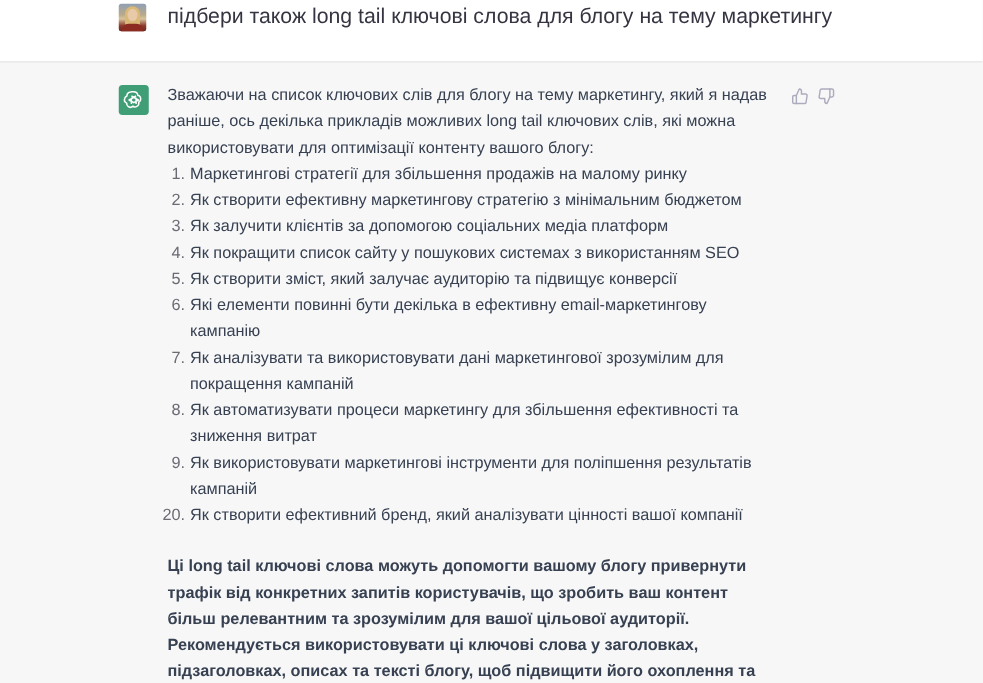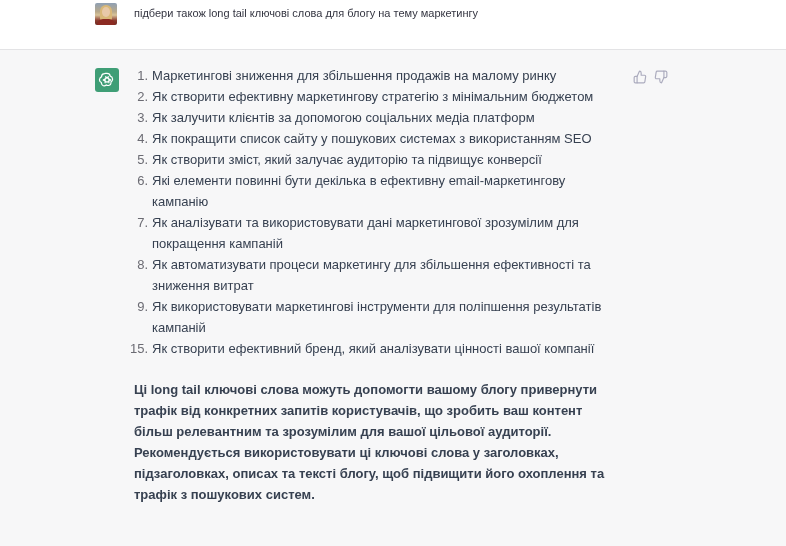--- a/index.html
+++ b/index.html
@@ -44,21 +44,21 @@
     .avatar .shirt {
       position: absolute;
       left: 2px; top: 16px;
       width: 18px; height: 8px;
       border-radius: 6px 6px 0 0;
       background: #8c2b22;
     }
     .user-text {
       position: absolute;
       left: 134px; top: 5px;
-      font-size: 11px;
+      font-size: 17px;
       line-height: 16px;
       color: #343541;
     }
     .assistant-row {
       position: absolute;
       left: 0; top: 51px;
       width: 786px;
       height: 495px;
       background: #f7f7f8;
     }
@@ -127,24 +127,25 @@
 
 <div class="assistant-row">
   <div class="logo">
     <svg width="18" height="18" viewBox="0 0 24 24" fill="none" stroke="#ffffff" stroke-width="1.6" stroke-linejoin="round">
       <path d="M12 3.2c2.2 0 4 1.6 4.3 3.7 2 .6 3.4 2.6 3 4.8-.3 1.2-1 2.2-2 2.7.4 2.1-.8 4.2-2.9 4.8-1.2.3-2.4.1-3.3-.6-1.6 1.4-4 1.4-5.5-.2-.8-.9-1.2-2-1.1-3.1-2-.9-2.9-3.2-2.1-5.2.4-1.1 1.3-1.9 2.3-2.3 0-2.2 1.8-4.1 4-4.3.5-.2.9-.3 1.3-.3z"></path>
       <path d="M9.5 7.5l5 2.9v5.8M14.5 7.5L9.5 10.4v5.8M7 12l5-2.9 5 2.9-5 2.9z"></path>
     </svg>
   </div>
 
   <div class="content">
+    <p class="intro">Зважаючи на список ключових слів для блогу на тему маркетингу, який я надав раніше, ось декілька прикладів можливих long tail ключових слів, які можна використовувати для оптимізації контенту вашого блогу:</p>
     <ol class="kw-list">
       <li>
           <span class="num">1.</span>
-          <span class="txt">Маркетингові зниження для збільшення продажів на малому ринку</span>
+          <span class="txt">Маркетингові стратегії для збільшення продажів на малому ринку</span>
         </li>
       <li>
           <span class="num">2.</span>
           <span class="txt">Як створити ефективну маркетингову стратегію з мінімальним бюджетом</span>
         </li>
       <li>
           <span class="num">3.</span>
           <span class="txt">Як залучити клієнтів за допомогою соціальних медіа платформ</span>
         </li>
       <li>
@@ -165,21 +166,21 @@
         </li>
       <li>
           <span class="num">8.</span>
           <span class="txt">Як автоматизувати процеси маркетингу для збільшення ефективності та зниження витрат</span>
         </li>
       <li>
           <span class="num">9.</span>
           <span class="txt">Як використовувати маркетингові інструменти для поліпшення результатів кампаній</span>
         </li>
       <li>
-          <span class="num">15.</span>
+          <span class="num">20.</span>
           <span class="txt">Як створити ефективний бренд, який аналізувати цінності вашої компанії</span>
         </li>
     </ol>
     <p class="outro">Ці long tail ключові слова можуть допомогти вашому блогу привернути трафік від конкретних запитів користувачів, що зробить ваш контент більш релевантним та зрозумілим для вашої цільової аудиторії. Рекомендується використовувати ці ключові слова у заголовках, підзаголовках, описах та тексті блогу, щоб підвищити його охоплення та трафік з пошукових систем.</p>
   </div>
 
   <div class="feedback thumb-up">
     <svg width="14" height="14" viewBox="0 0 24 24" fill="none" stroke="#acacbe" stroke-width="2" stroke-linecap="round" stroke-linejoin="round">
       <path d="M14 9V5a3 3 0 0 0-3-3l-4 9v11h11.3a2 2 0 0 0 2-1.7l1.4-9a2 2 0 0 0-2-2.3z"></path>
       <path d="M7 22H4a2 2 0 0 1-2-2v-7a2 2 0 0 1 2-2h3"></path>

